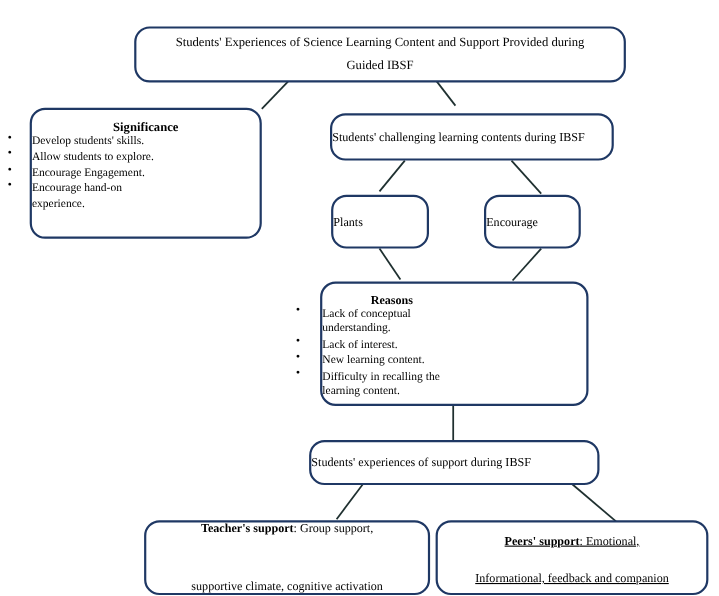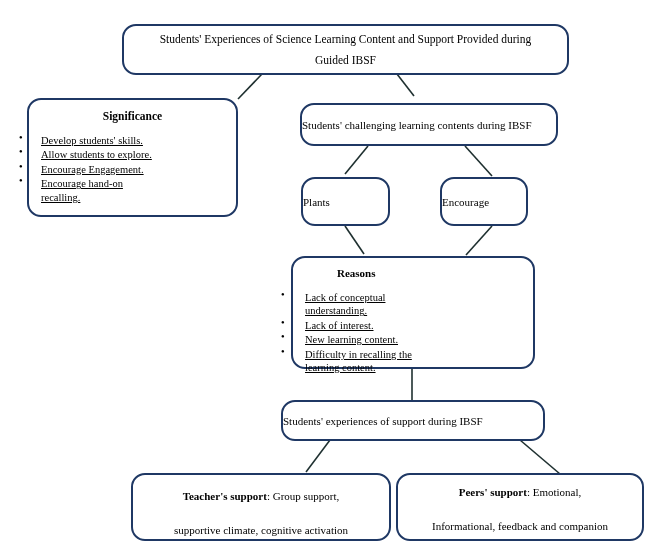--- a/index.html
+++ b/index.html
@@ -47,24 +47,23 @@
   .plain-left {
     font-size: 11px;
     text-align: left;
   }
   .head {
     font-weight: bold;
     font-size: 11.5px;
     text-align: center;
   }
   ul.bullets {
-    margin: 12px;
+    margin: 0;
     padding: 0;
     list-style: none;
-    text-decoration: underline;
   }
   ul.bullets li {
     position: relative;
     font-size: 10.5px;
     line-height: 1.28;
     margin: 0 0 1px 0;
   }
   ul.bullets li::before {
     content: "\25CF";
     position: absolute;
@@ -126,21 +125,21 @@
     </div>
   </div>
 
   <div class="node" style="left:27px; top:98px; width:211px; height:119px;">
     <div class="node-inner" style="justify-content:flex-start; padding-top:10px;">
       <div class="head">Significance</div>
       <ul class="bullets sig-list">
         <li>Develop students' skills.</li>
         <li>Allow students to explore.</li>
         <li>Encourage Engagement.</li>
-        <li style="max-width:108px;">Encourage hand-on recalling.</li>
+        <li style="max-width:108px;">Encourage hand-on experience.</li>
       </ul>
     </div>
   </div>
 
   <div class="node" style="left:300px; top:103px; width:258px; height:43px;">
     <div class="node-inner">
       <div class="plain">Students' challenging learning contents during IBSF</div>
     </div>
   </div>
 
@@ -168,29 +167,29 @@
     </div>
   </div>
 
   <div class="node" style="left:281px; top:400px; width:264px; height:41px;">
     <div class="node-inner">
       <div class="plain">Students' experiences of support during IBSF</div>
     </div>
   </div>
 
   <div class="node" style="left:131px; top:473px; width:260px; height:68px;">
-    <div class="node-inner" style="justify-content:center; padding-top:11px;">
+    <div class="node-inner" style="justify-content:space-between; ">
       <div class="support-line">
         <span class="b">Teacher's support</span><span>: Group support,</span>
       </div>
       <div class="support-line second">supportive climate, cognitive activation</div>
     </div>
   </div>
 
-  <div class="node" style="left:396px; top:473px; width:248px; height:68px;">
+  <div class="node" style="left:396px; top:473px; width:248px; height:68px;text-decoration:underline;">
     <div class="node-inner" style="justify-content:flex-start; padding-top:11px;">
       <div class="support-line">
         <span class="b">Peers' support</span><span>: Emotional,</span>
       </div>
       <div class="support-line second">Informational, feedback and companion</div>
     </div>
   </div>
 
 </div>
 

